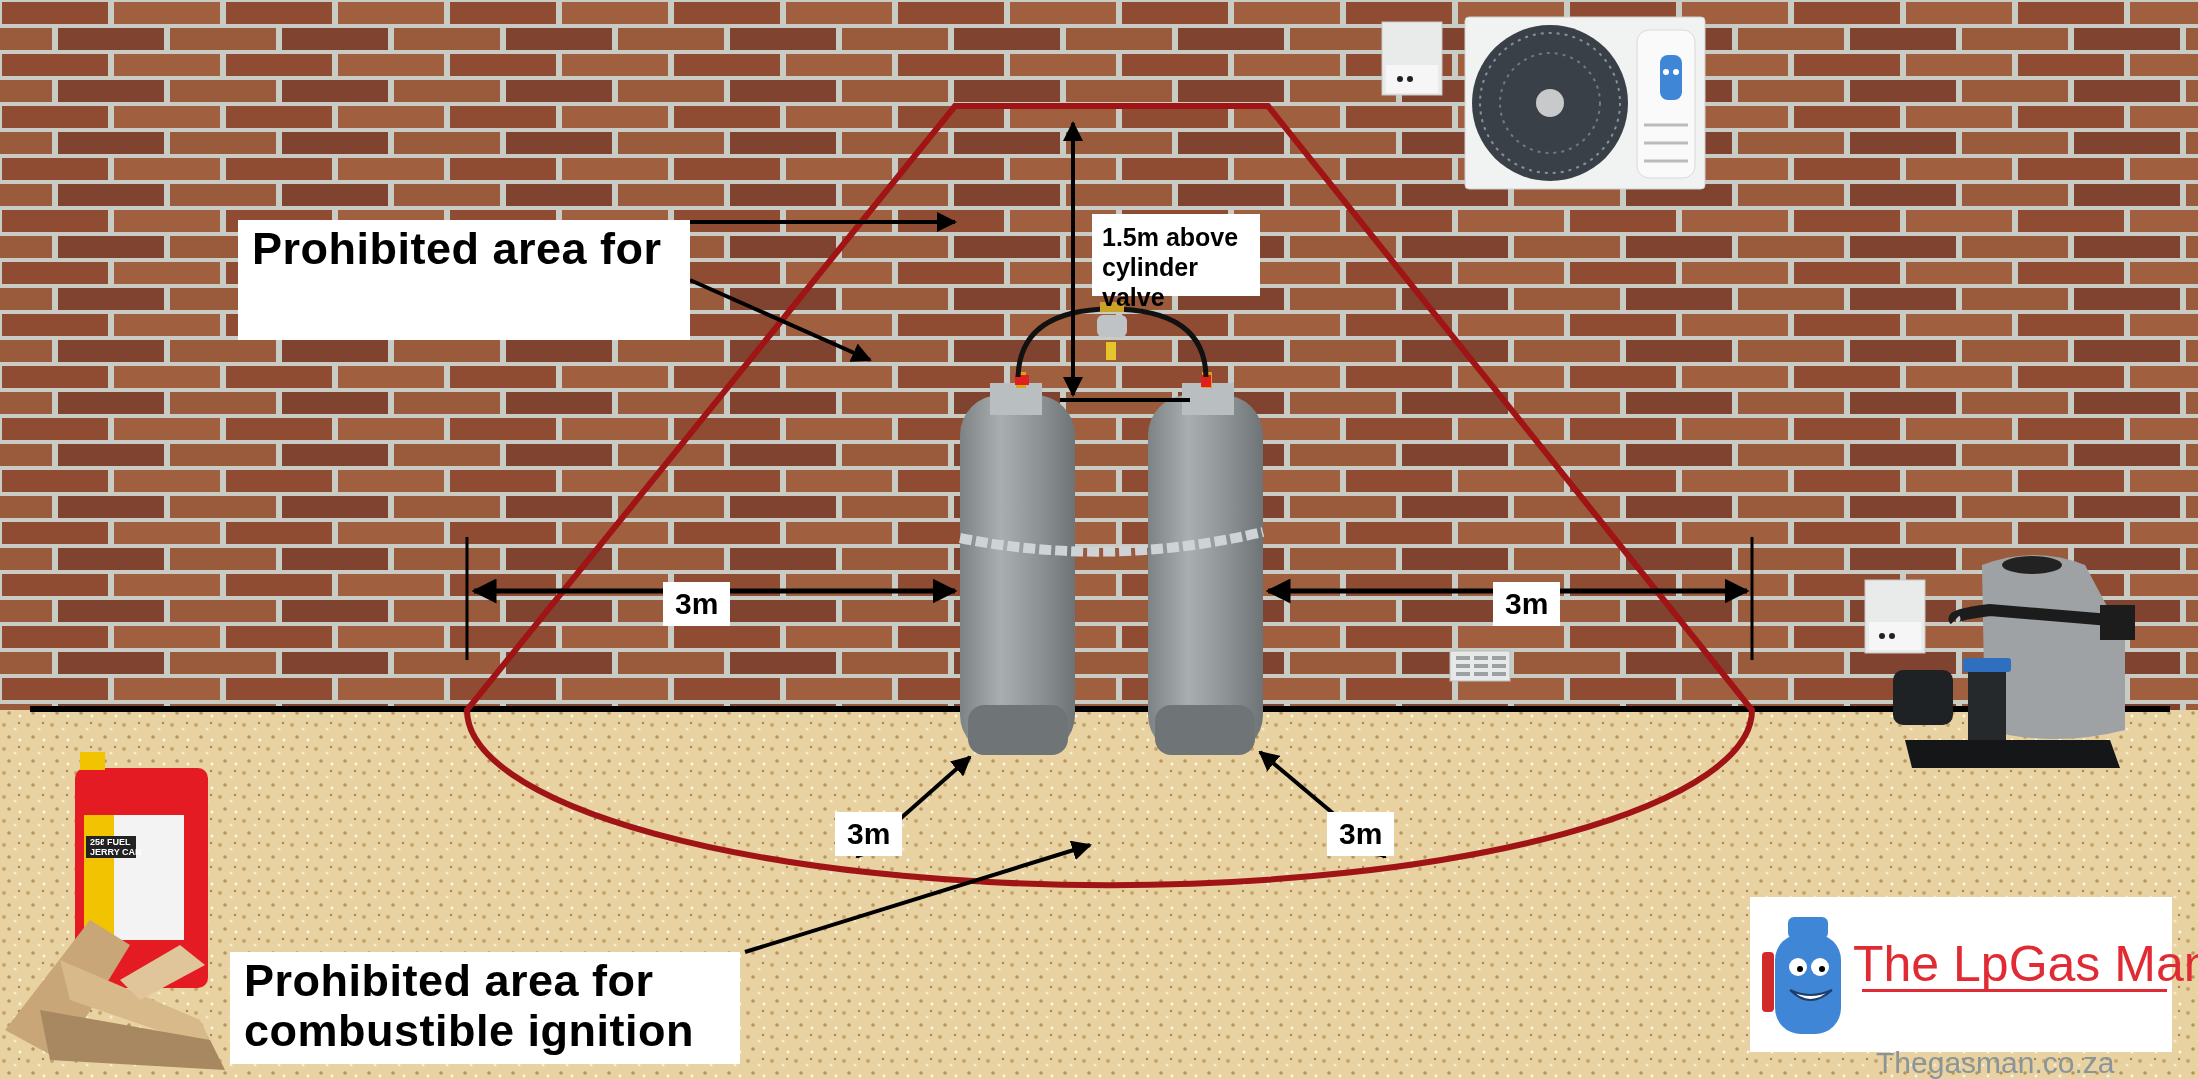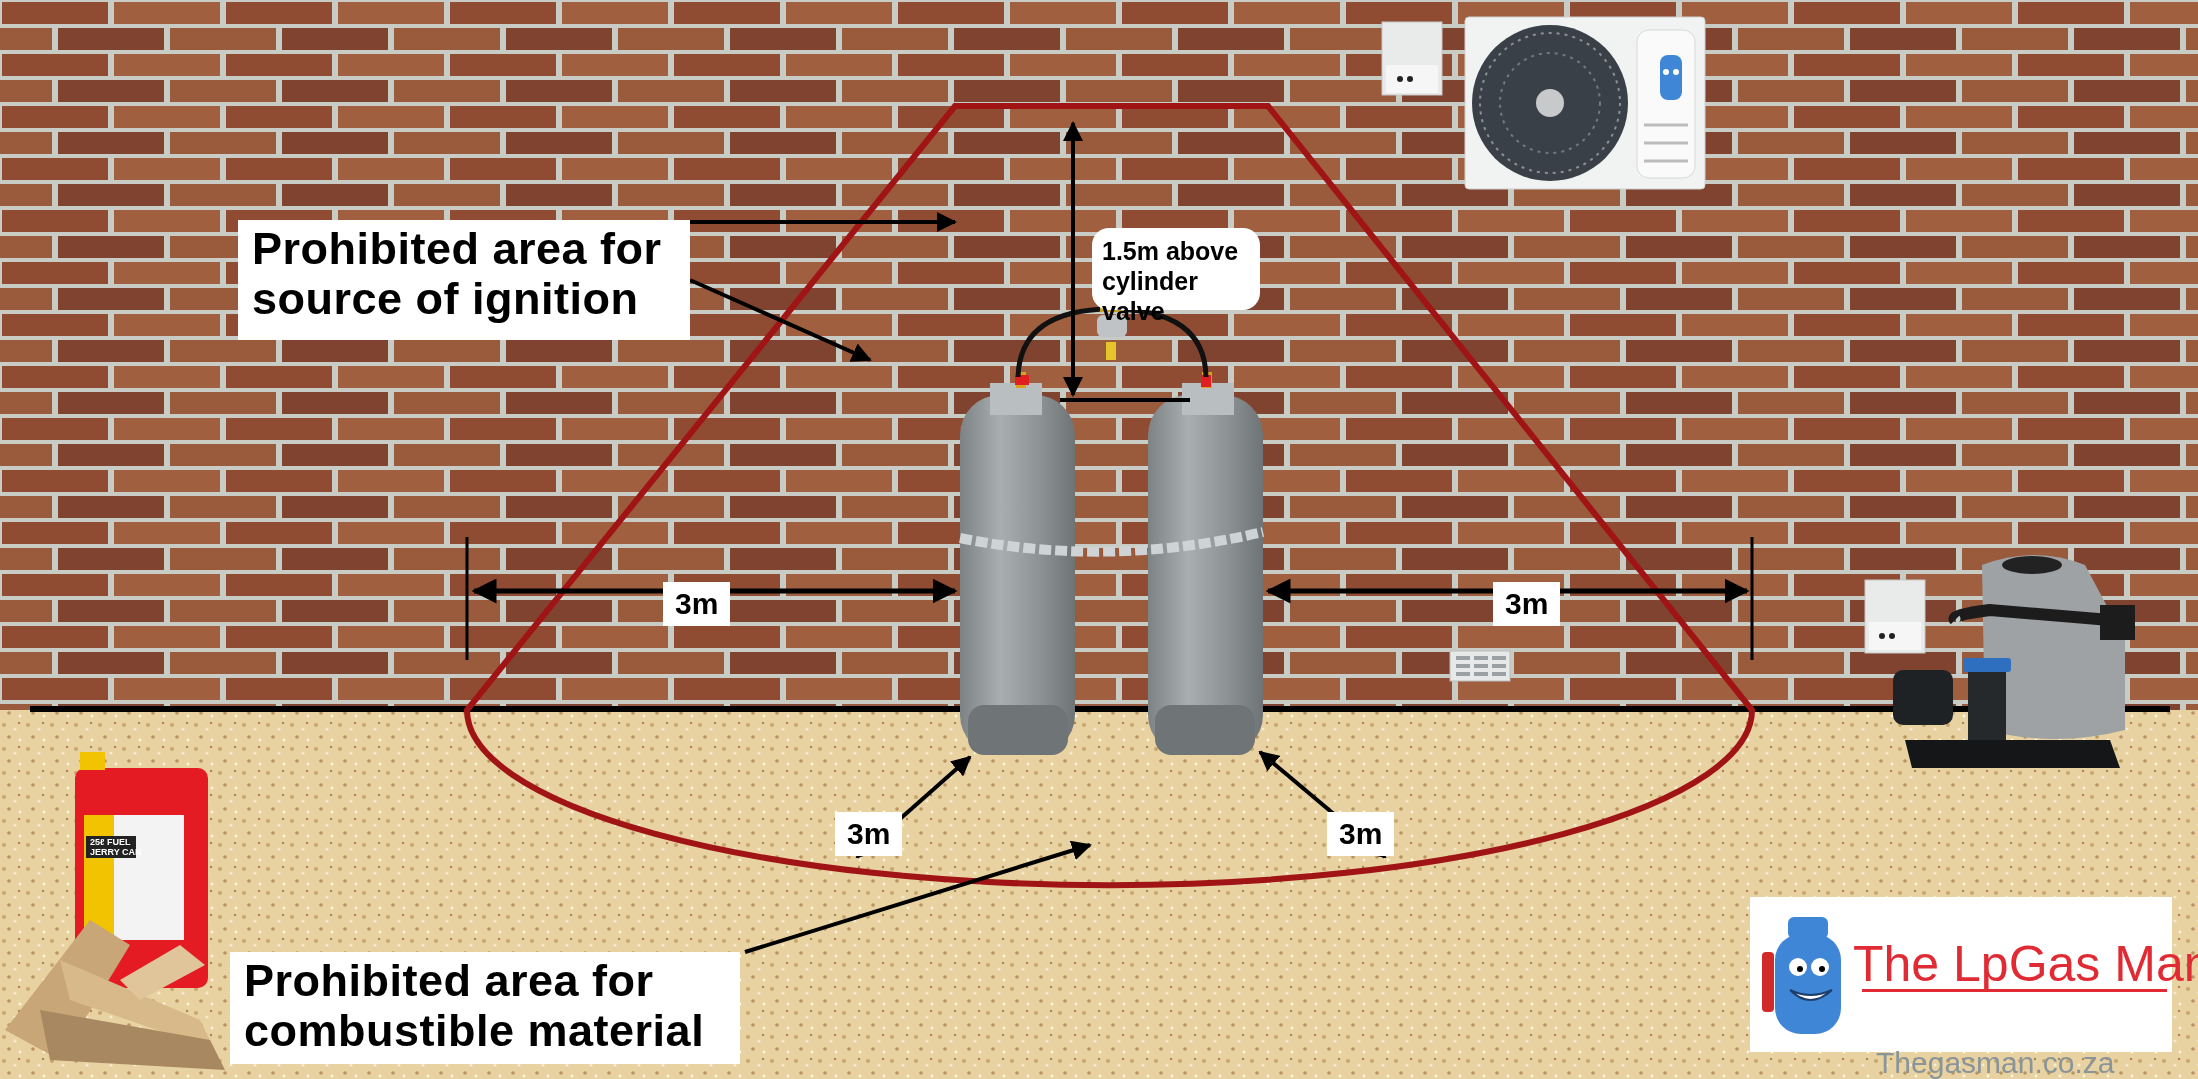--- a/index.html
+++ b/index.html
@@ -158,36 +158,35 @@
     <path d="M40 1010 L210 1040 L225 1070 L50 1060 Z" fill="#a88860"></path>
     <path d="M120 980 L180 945 L205 965 L140 1000 Z" fill="#e0c59b"></path>
   </g>
   <g>
     <path d="M255 1025 Q290 1005 345 1055 Q300 1070 260 1050 Z" fill="#c2b79a"></path>
   </g>
 </svg>
 
 <div class="label-box sign" style="left:238px; top:176px; width:424px; height:112px;">
   <div>Prohibited area for</div>
-  <div>source of ignition</div>
-</div>
-
-<div class="label-box small-sign" style="left:1092px; top:184px; width:148px; height:66px;border-radius:17px;">
+</div>
+
+<div class="label-box small-sign" style="left:1092px; top:170px; width:148px; height:66px;">
   <div>1.5m above</div>
   <div>cylinder valve</div>
 </div>
 
 <div class="label-box dist" style="left:663px; top:538px;">3m</div>
 <div class="label-box dist" style="left:1493px; top:538px;">3m</div>
 <div class="label-box dist" style="left:835px; top:768px;">3m</div>
 <div class="label-box dist" style="left:1327px; top:768px;">3m</div>
 
 <div class="label-box sign" style="left:230px; top:908px; width:482px; height:104px;">
   <div>Prohibited area for</div>
-  <div>combustible material</div>
+  <div>combustible ignition</div>
 </div>
 
 <div class="logo-box">
   <svg style="position:absolute; left:10px; top:15px;" width="90" height="130" viewBox="0 0 90 130">
     <rect x="28" y="5" width="40" height="22" rx="6" fill="#3f86d6"></rect>
     <rect x="15" y="22" width="66" height="100" rx="26" fill="#3f86d6"></rect>
     <circle cx="38" cy="55" r="9" fill="#fff"></circle>
       <circle cx="60" cy="55" r="9" fill="#fff"></circle>
     <circle cx="40" cy="57" r="3" fill="#000"></circle>
       <circle cx="62" cy="57" r="3" fill="#000"></circle>

